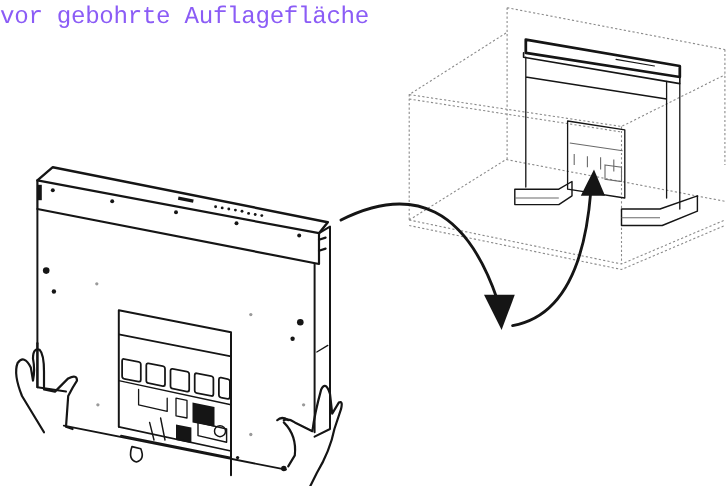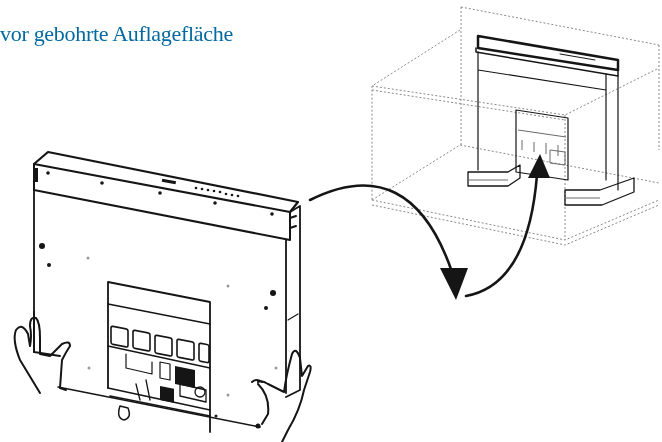--- a/index.html
+++ b/index.html
@@ -1,20 +1,20 @@
 <!DOCTYPE html>
 <html><head>
   <meta charset="utf-8">
   <style>
     html, body { margin: 0; padding: 0; background: #ffffff; }
     body { width: 662px; height: 442px; overflow: hidden; position: relative; }
     .caption {
-      position: absolute; left: 0; top: 21px;
-      font-family: Liberation Serif, serif;
-      font-size: 22px; color: #0369a1; letter-spacing: -0.3px; white-space: nowrap;
+      position: absolute; left: 0; top: 3px;
+      font-family: Liberation Mono, monospace;
+      font-size: 22px; color: #8b5cf6; letter-spacing: -0.3px; white-space: nowrap;
     }
     svg { position: absolute; left: 0; top: 0; }
     .dot { stroke: #8a8a8a; stroke-width: 1; stroke-dasharray: 2 2; fill: none; }
     .ln { stroke: #151515; fill: none; stroke-linecap: round; stroke-linejoin: round; }
     .lt { stroke: #6a6a6a; fill: none; stroke-width: 1; }
   </style>
 </head>
 <body>
 
 <div class="caption">vor gebohrte Auflagefläche</div>

